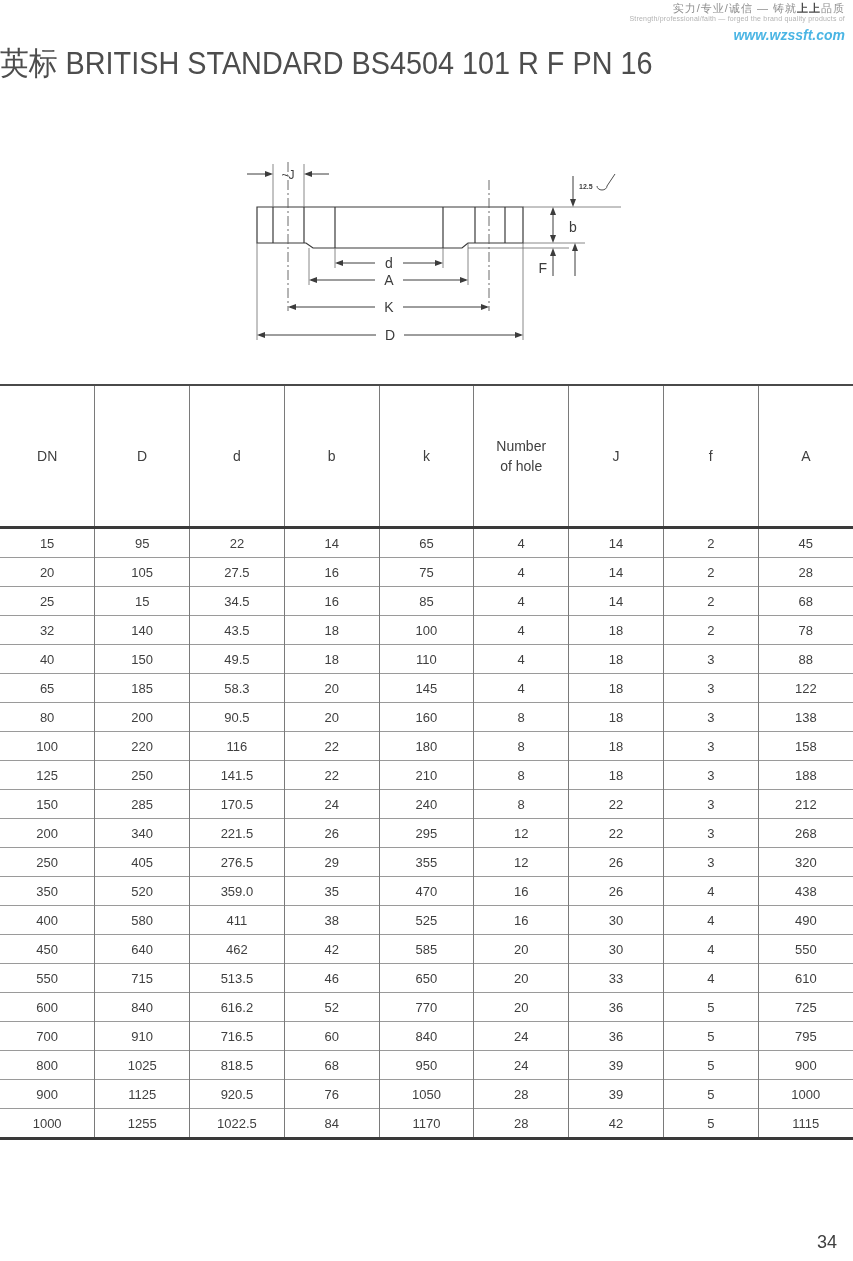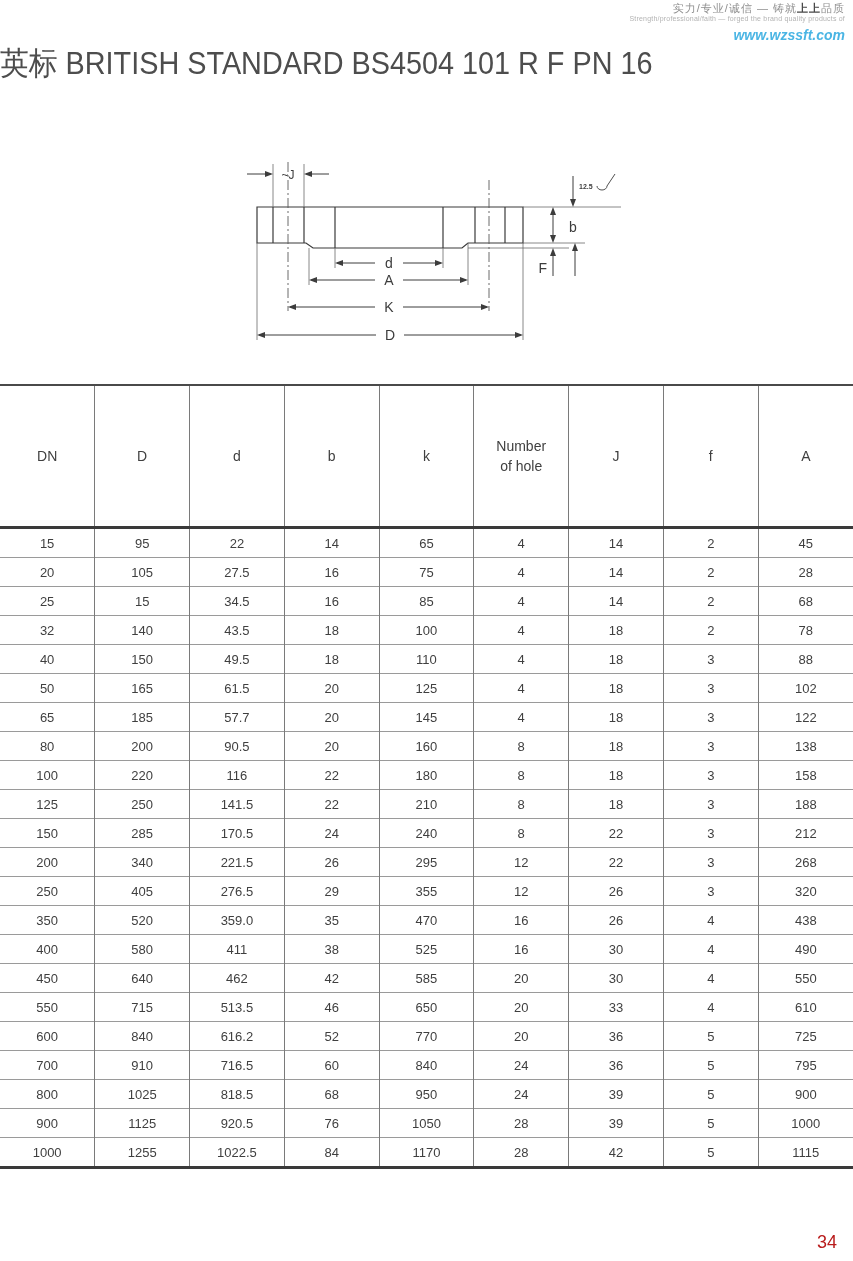--- a/index.html
+++ b/index.html
@@ -41,21 +41,21 @@
     text-align:center; vertical-align:middle; white-space:pre-line; line-height:20px;
   }
   .spec-table th:first-child { border-left:none; }
   .spec-table td {
     height:28px; font-size:13px; color:#3f3f3f; text-align:center; vertical-align:middle;
     border-left:1px solid #7a7a7a; border-top:1px solid #9a9a9a; padding:0;
   }
   .spec-table td:first-child { border-left:none; }
   .spec-table tbody tr:first-child td { border-top:none; }
 
-  .page-num { position:absolute; right:16px; bottom:8px; font-size:18px; color:#b91c1c; }
+  .page-num { position:absolute; right:16px; bottom:8px; font-size:18px; color:#404040; }
 </style>
 </head>
 <body>
 
 <div class="page">
 
   <div class="brand">
     <div class="slogan"><span>实力/专业/诚信 — 铸就</span><span class="bold-part">上上</span><span>品质</span></div>
     <div class="slogan-en">Strength/professional/faith — forged the brand quality products of</div>
     <div class="website">www.wzssft.com</div>
@@ -226,34 +226,23 @@
           <td>150</td>
           <td>49.5</td>
           <td>18</td>
           <td>110</td>
           <td>4</td>
           <td>18</td>
           <td>3</td>
           <td>88</td>
         </tr>
         <tr>
-          <td>50</td>
-          <td>165</td>
-          <td>61.5</td>
-          <td>20</td>
-          <td>125</td>
-          <td>4</td>
-          <td>18</td>
-          <td>3</td>
-          <td>102</td>
-        </tr>
-        <tr>
           <td>65</td>
           <td>185</td>
-          <td>57.7</td>
+          <td>58.3</td>
           <td>20</td>
           <td>145</td>
           <td>4</td>
           <td>18</td>
           <td>3</td>
           <td>122</td>
         </tr>
         <tr>
           <td>80</td>
           <td>200</td>

